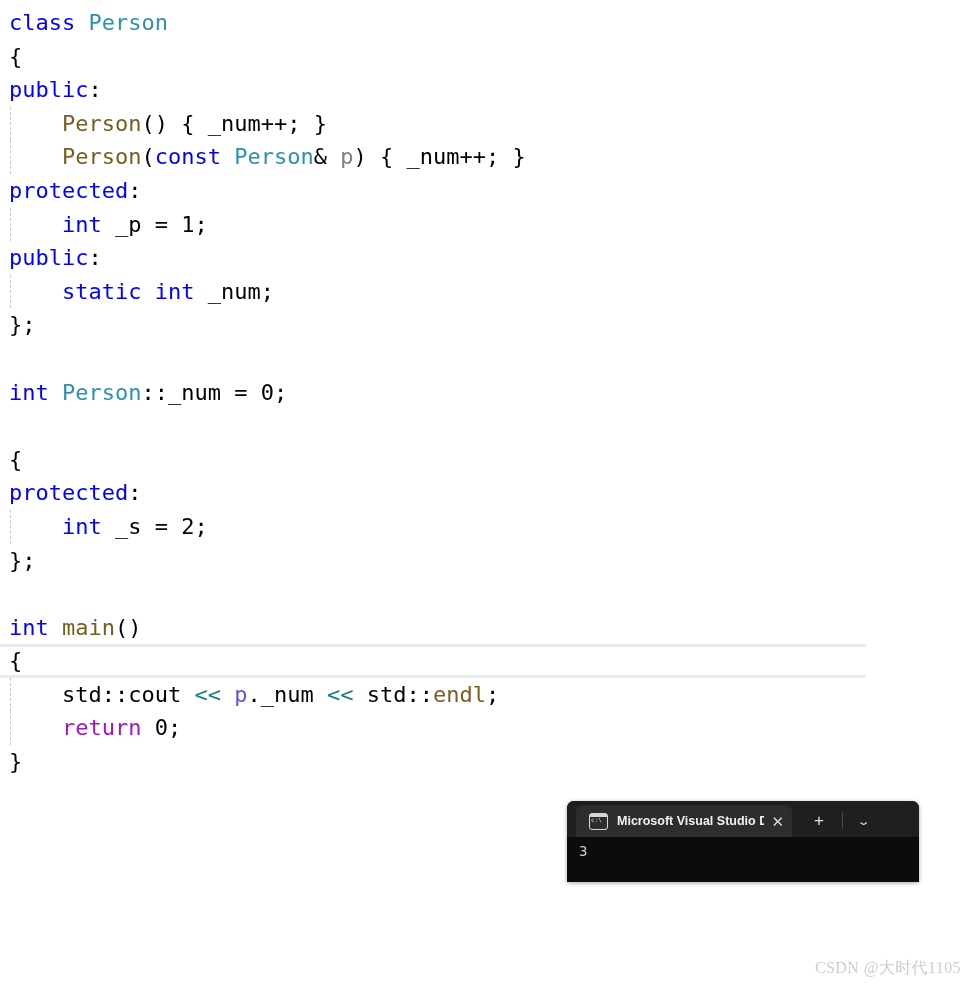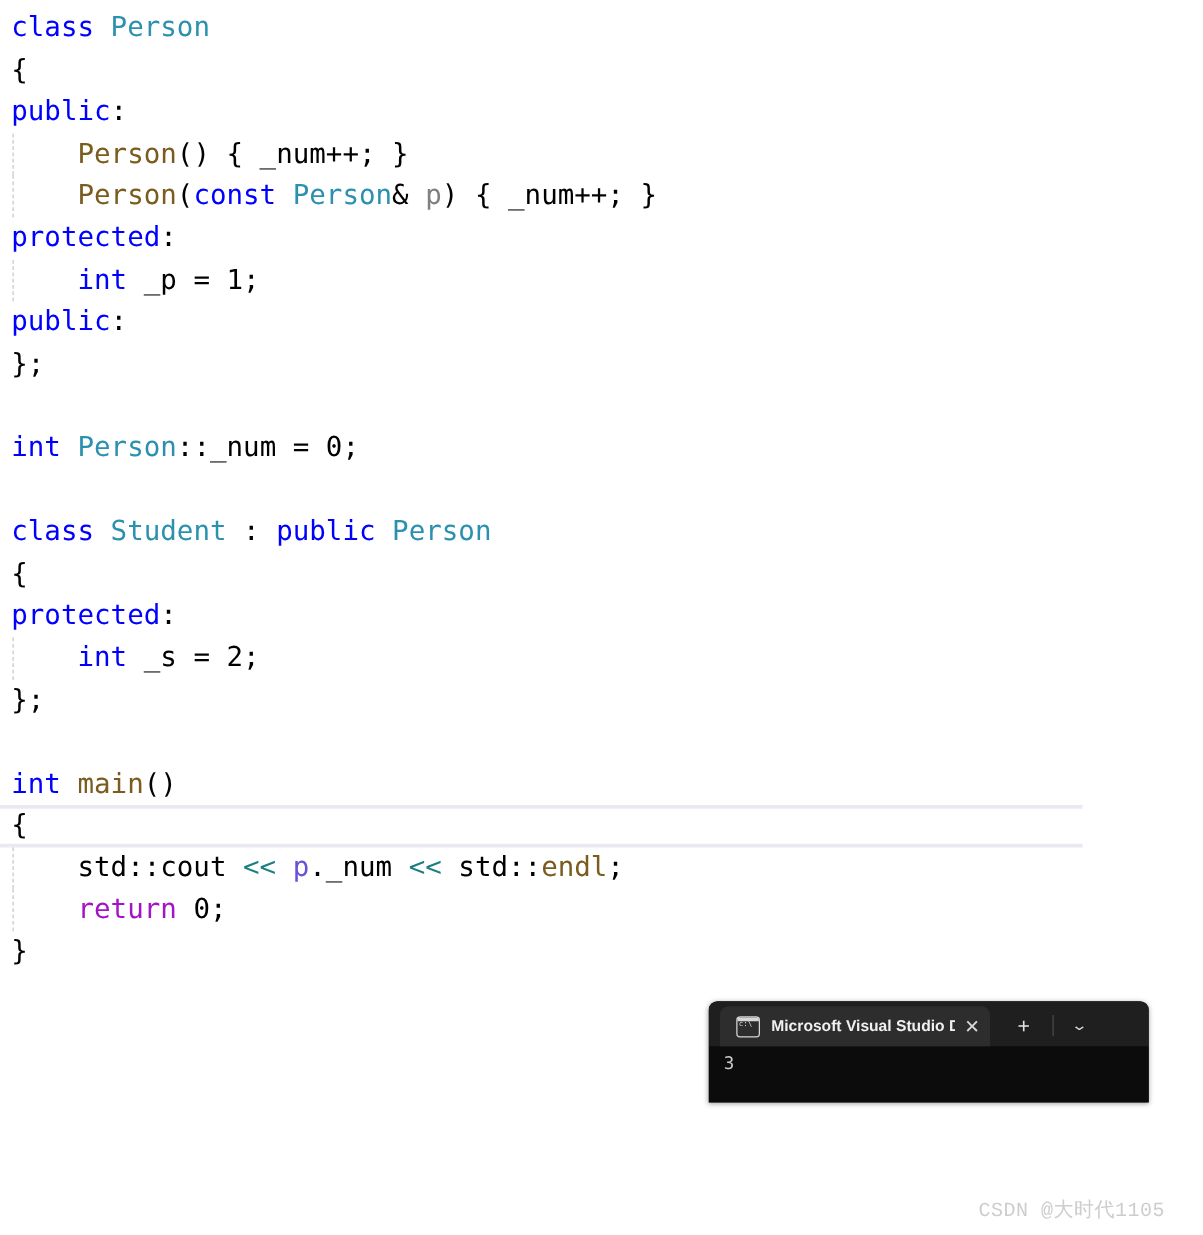--- a/index.html
+++ b/index.html
@@ -187,47 +187,47 @@
     color: #cccccc;
     font-family: "DejaVu Sans Mono", "Liberation Mono", monospace;
     font-size: 14px;
     line-height: 17px;
     white-space: pre;
   }
 
   
   #watermark {
     position: absolute;
-    right: 30px;
+    right: 1px;
     bottom: 9px;
     color: #cdcdcd;
-    font-family: Liberation Mono, monospace;
+    font-family: Liberation Serif, serif;
     font-size: 16px;
     letter-spacing: 0.4px;
     white-space: nowrap;
   }
 </style>
 </head>
 <body>
 
 <div id="editor">
   <div class="code-area">
       <div class="line"><span class="kw">class</span><span class="pl"> </span><span class="type">Person</span></div>
       <div class="line"><span class="pl">{</span></div>
       <div class="line"><span class="kw">public</span><span class="pl">:</span></div>
       <div class="line guide"><span class="pl">    </span><span class="fn">Person</span><span class="pl">() { _num++; }</span></div>
       <div class="line guide"><span class="pl">    </span><span class="fn">Person</span><span class="pl">(</span><span class="kw">const</span><span class="pl"> </span><span class="type">Person</span><span class="pl">&amp; </span><span class="var">p</span><span class="pl">) { _num++; }</span></div>
       <div class="line"><span class="kw">protected</span><span class="pl">:</span></div>
       <div class="line guide"><span class="pl">    </span><span class="kw">int</span><span class="pl"> _p = 1;</span></div>
       <div class="line"><span class="kw">public</span><span class="pl">:</span></div>
+      <div class="line guide"><span class="pl">    </span><span class="kw">static</span><span class="pl"> </span><span class="kw">int</span><span class="pl"> _num;</span></div>
       <div class="line"><span class="pl">};</span></div>
       <div class="line">&nbsp;</div>
       <div class="line"><span class="kw">int</span><span class="pl"> </span><span class="type">Person</span><span class="pl">::_num = 0;</span></div>
       <div class="line">&nbsp;</div>
-      <div class="line"><span class="kw">class</span><span class="pl"> </span><span class="type">Student</span><span class="pl"> : </span><span class="kw">public</span><span class="pl"> </span><span class="type">Person</span></div>
       <div class="line"><span class="pl">{</span></div>
       <div class="line"><span class="kw">protected</span><span class="pl">:</span></div>
       <div class="line guide"><span class="pl">    </span><span class="kw">int</span><span class="pl"> _s = 2;</span></div>
       <div class="line"><span class="pl">};</span></div>
       <div class="line">&nbsp;</div>
       <div class="line"><span class="kw">int</span><span class="pl"> </span><span class="fn">main</span><span class="pl">()</span></div>
       <div class="line current"><span class="pl">{</span></div>
       <div class="line guide"><span class="pl">    std::cout </span><span class="op">&lt;&lt;</span><span class="pl"> </span><span class="obj">p</span><span class="pl">._num </span><span class="op">&lt;&lt;</span><span class="pl"> std::</span><span class="fn">endl</span><span class="pl">;</span></div>
       <div class="line guide"><span class="pl">    </span><span class="ctrl">return</span><span class="pl"> 0;</span></div>
       <div class="line"><span class="pl">}</span></div>

